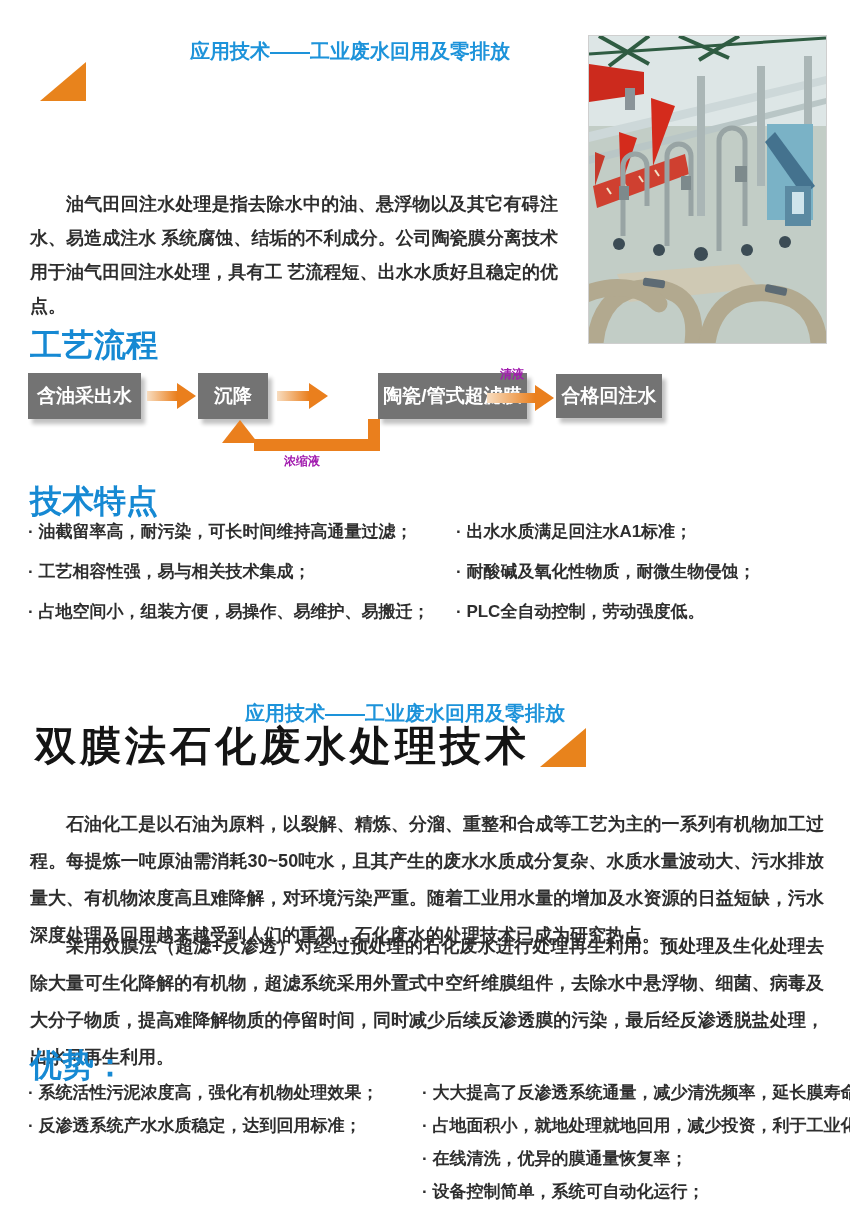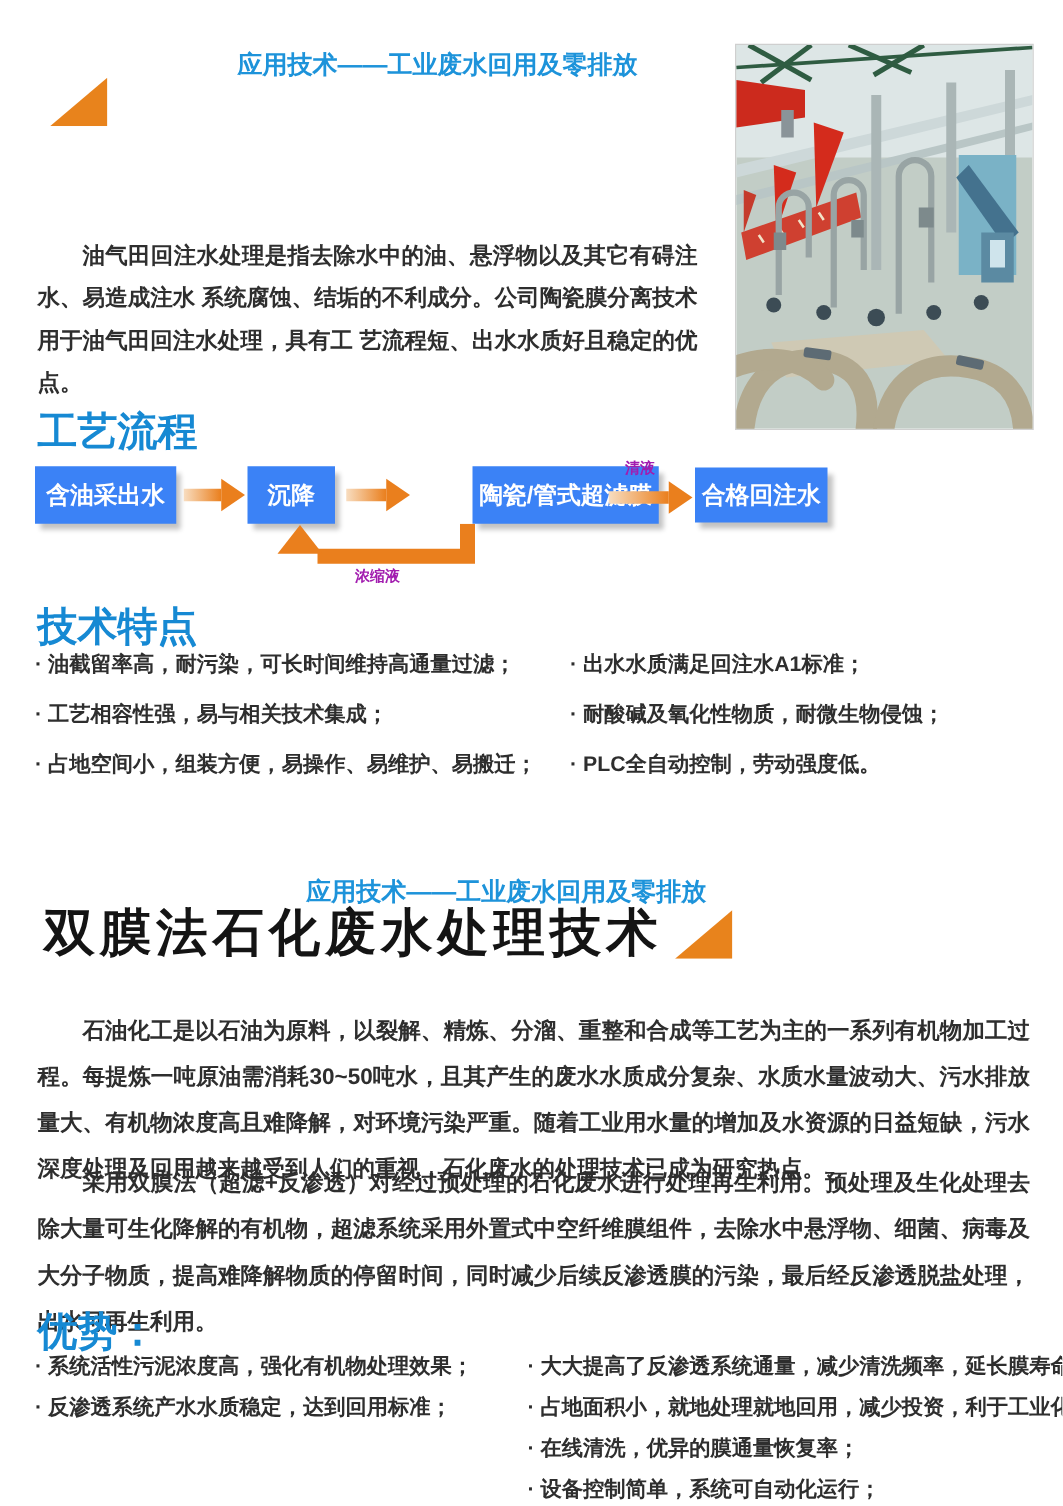--- a/index.html
+++ b/index.html
@@ -16,21 +16,21 @@
         text-align:justify;text-indent:2em;}
   .sec2-para{line-height:37px;}
 
   .blue-head{position:absolute;font-size:32px;font-weight:bold;color:#1689d3;white-space:nowrap;}
 
   .photo{position:absolute;left:588px;top:35px;width:237px;height:307px;border:1px solid #cfcfcf;
          box-sizing:content-box;}
 
   
   .flow{position:absolute;left:0;top:365px;width:720px;height:125px;}
-  .fbox{position:absolute;background:#3b82f6;color:#fff;font-weight:bold;font-size:19px;
+  .fbox{position:absolute;background:#737373;color:#fff;font-weight:bold;font-size:19px;
         display:flex;align-items:center;justify-content:center;white-space:nowrap;
         box-shadow:4px 5px 4px #c2c2c2;}
   .h-arrow{position:absolute;height:10px;background:linear-gradient(90deg,#f8ddc0,#ea7f1d);}
   .h-arrow::after{content:"";position:absolute;right:-19px;top:-8px;width:0;height:0;
         border-left:19px solid #ea7f1d;border-top:13px solid transparent;border-bottom:13px solid transparent;}
   .flow-label{position:absolute;font-size:12px;font-weight:bold;color:#a21caf;white-space:nowrap;}
 
   
   .bullets{position:absolute;list-style:none;margin:0;padding:0;}
   .bullets li{font-size:17px;font-weight:600;color:#2e2e2e;white-space:nowrap;}

